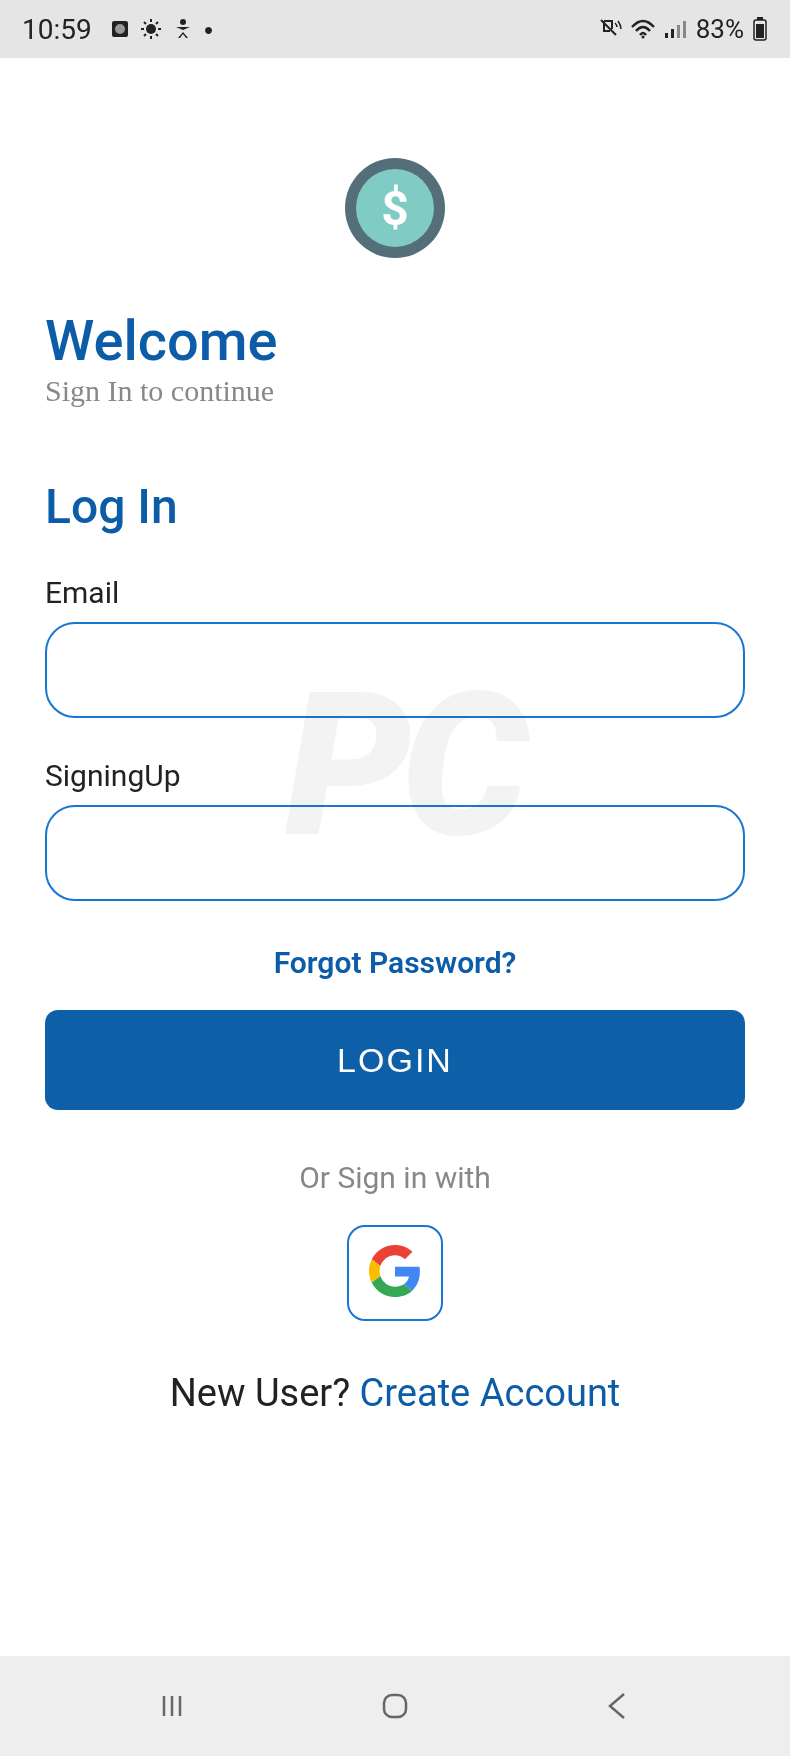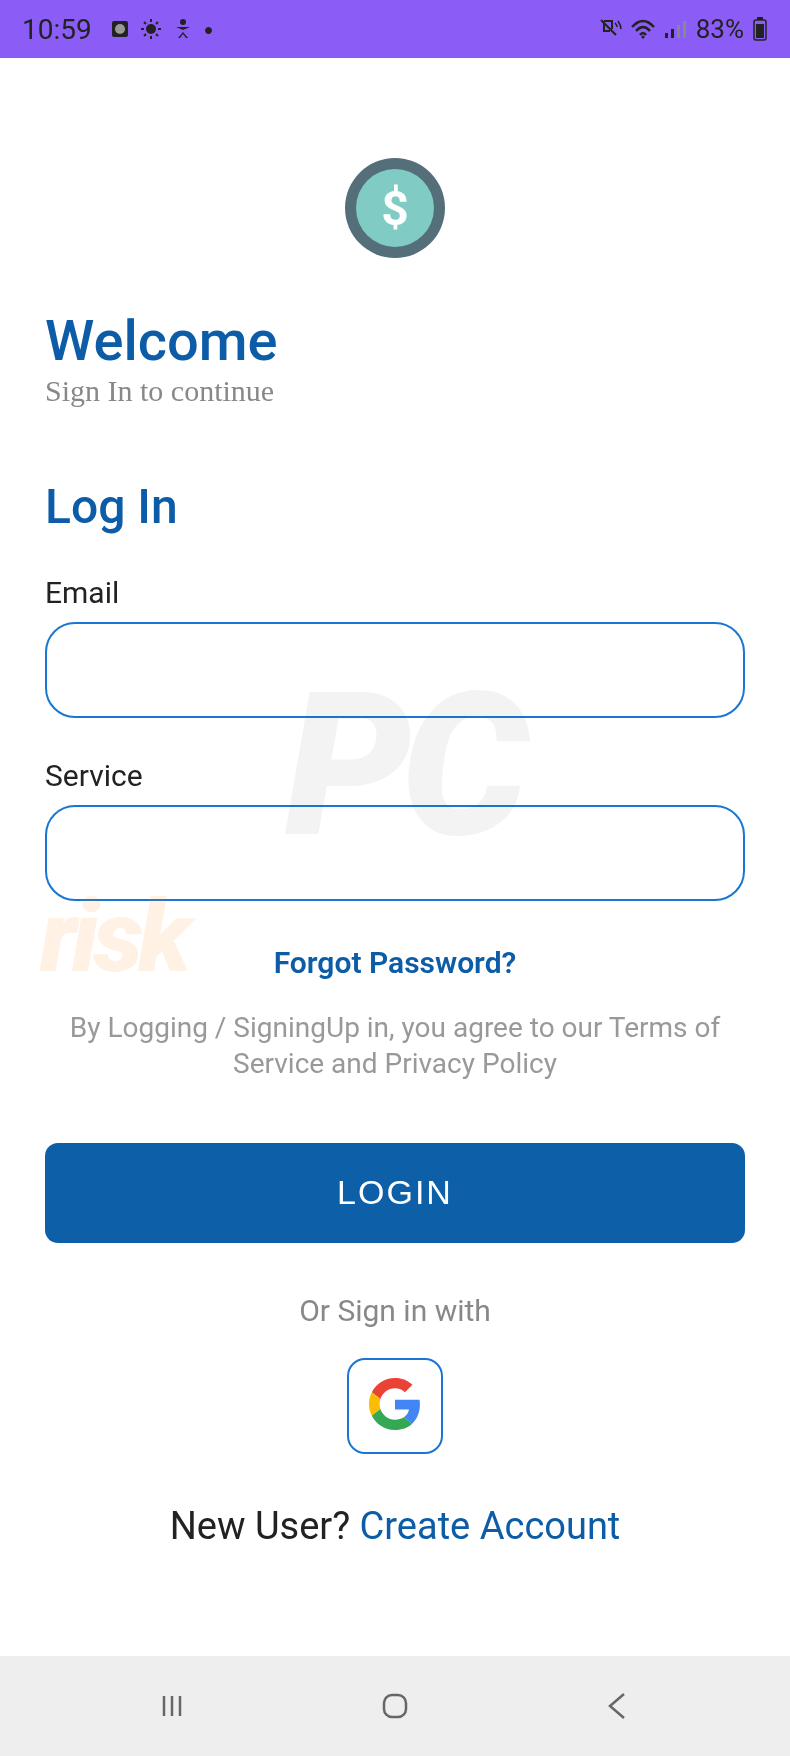--- a/index.html
+++ b/index.html
@@ -9,21 +9,21 @@
   }
   body {
     width: 790px;
     height: 1756px;
     font-family: -apple-system, BlinkMacSystemFont, 'Segoe UI', Roboto, sans-serif;
     background: #ffffff;
     position: relative;
   }
   .status-bar {
     height: 58px;
-    background: #8b5cf6;
+    background: #e5e5e5;
     display: flex;
     align-items: center;
     justify-content: space-between;
     padding: 0 22px;
     color: #222;
     text-align: right;
   }
   .status-left {
     display: flex;
     align-items: center;
@@ -287,42 +287,40 @@
           <rect x="2" y="3" width="12" height="20" rx="2" fill="none" stroke="#222" stroke-width="1.5"></rect>
           <rect x="4" y="7" width="8" height="14" fill="#222"></rect>
         </svg>
     </span>
   </div>
 </div>
 
 <div class="content">
 
   <div class="watermark">PC</div>
-  <div class="watermark2">risk</div>
 
   <div class="logo-container">
     <div class="logo">
       <div class="logo-inner">$</div>
     </div>
   </div>
 
   <h1 class="welcome-title">Welcome</h1>
   <p class="welcome-subtitle">Sign In to continue</p>
 
   <h2 class="login-heading">Log In</h2>
 
   <div class="field-label">Email</div>
   <input type="text" class="field-input" value="" style="">
 
-  <div class="field-label">Service</div>
+  <div class="field-label">SigningUp</div>
   <input type="password" class="field-input" value="" style="">
 
   <div class="forgot-password">Forgot Password?</div>
 
-  <p class="terms-text">By Logging / SigningUp in, you agree to our Terms of Service and Privacy Policy</p>
 
   <button class="login-button">LOGIN</button>
 
   <p class="or-text">Or Sign in with</p>
 
   <div class="google-button-wrapper">
     <div class="google-button">
       <span>
         <svg width="52" height="52" viewBox="0 0 48 48">
           <path fill="#EA4335" d="M24 9.5c3.54 0 6.71 1.22 9.21 3.6l6.85-6.85C35.9 2.38 30.47 0 24 0 14.62 0 6.51 5.38 2.56 13.22l7.98 6.19C12.43 13.72 17.74 9.5 24 9.5z"></path>

